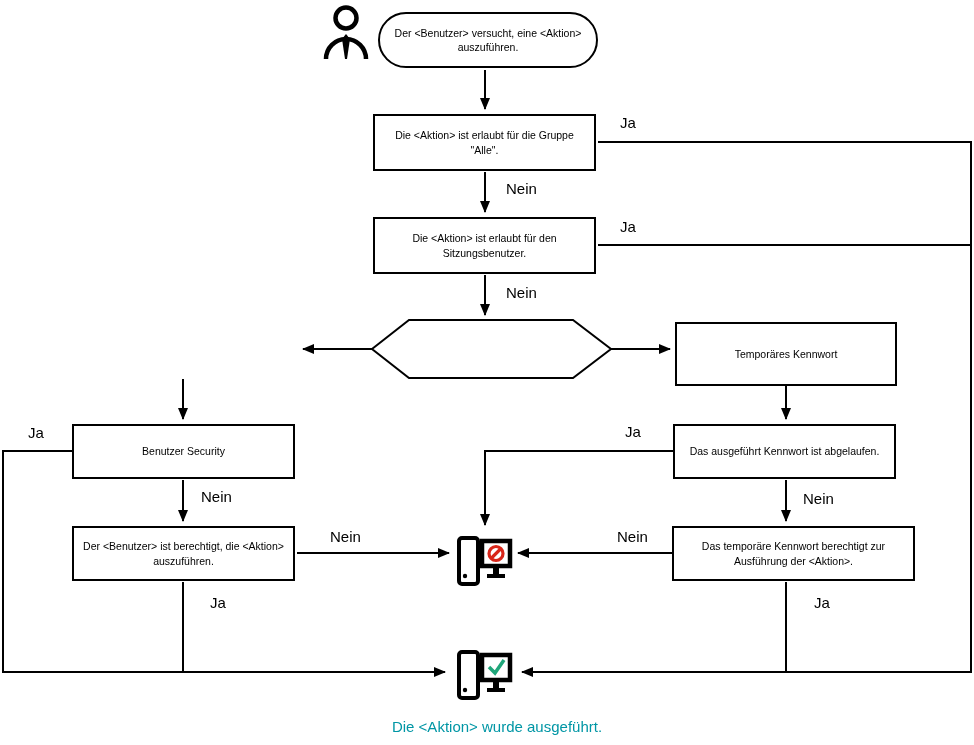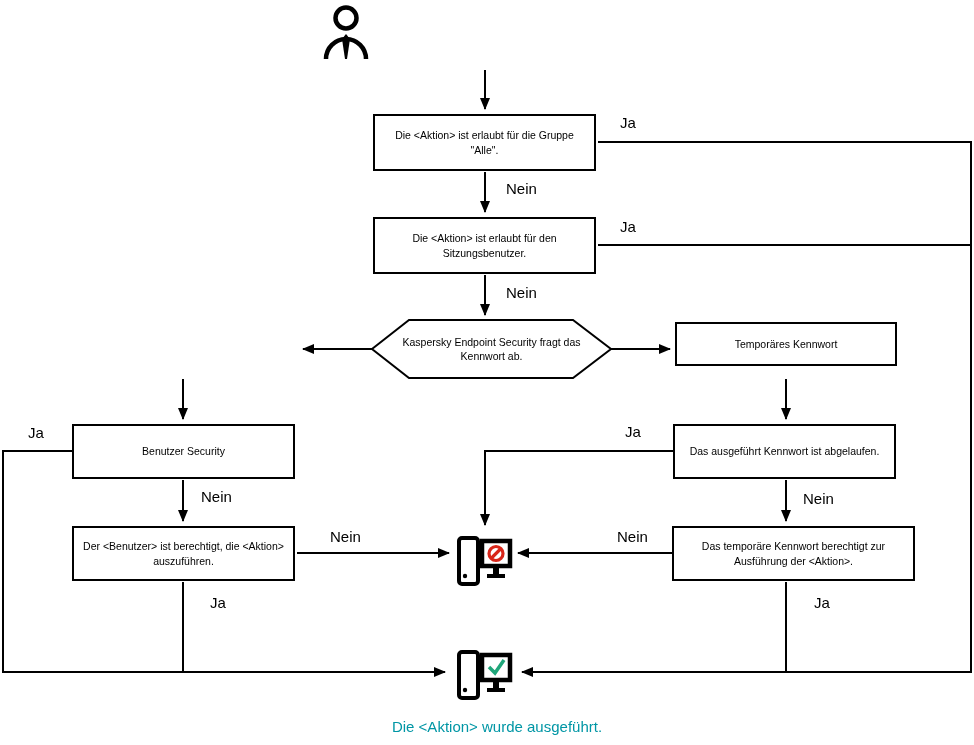--- a/index.html
+++ b/index.html
@@ -68,29 +68,29 @@
 
     <polygon points="372,349 409,320 573,320 611,349 573,378 409,378" fill="#ffffff" stroke="#000" stroke-width="2"></polygon>
   </svg>
 
   <svg class="icon" style="left:322px;top:2px;" width="48" height="60" viewBox="0 0 48 60">
     <circle class="icon-stroke" cx="24" cy="16" r="10.5" stroke-width="4.5"></circle>
     <path class="icon-stroke" d="M4 57 A20 20 0 0 1 44 57" stroke-width="4.5"></path>
     <polygon points="24,32 28,37 25,57 23,57 20,37" fill="#000"></polygon>
   </svg>
 
+  <div class="node oval" style="left:378px;top:12px;width:220px;height:56px;">Der &lt;Benutzer&gt; versucht, eine &lt;Aktion&gt; auszuführen.</div>
 
   <div class="node" style="left:373px;top:114px;width:223px;height:57px;">Die &lt;Aktion&gt; ist erlaubt für die Gruppe "Alle".</div>
 
   <div class="node" style="left:373px;top:217px;width:223px;height:57px;">Die &lt;Aktion&gt; ist erlaubt für den Sitzungsbenutzer.</div>
 
-  <div class="hexlabel" style="left:391px;top:326px;width:201px;height:46px;">Kaspersky Endpoint Security fragt das Kennwort ab.</div>
 
 
-  <div class="node" style="left:675px;top:322px;width:222px;height:44px;">Temporäres Kennwort</div>
+  <div class="node" style="left:675px;top:322px;width:222px;height:64px;">Temporäres Kennwort</div>
 
   <div class="node" style="left:72px;top:424px;width:223px;height:55px;">Benutzer Security</div>
 
   <div class="node" style="left:673px;top:424px;width:223px;height:55px;">Das ausgeführt Kennwort ist abgelaufen.</div>
 
   <div class="node" style="left:72px;top:526px;width:223px;height:55px;">Der &lt;Benutzer&gt; ist berechtigt, die &lt;Aktion&gt; auszuführen.</div>
 
   <div class="node" style="left:672px;top:526px;width:243px;height:55px;">Das temporäre Kennwort berechtigt zur Ausführung der &lt;Aktion&gt;.</div>
 
   <span class="edge-label" style="left:620px;top:114px;">Ja</span>

